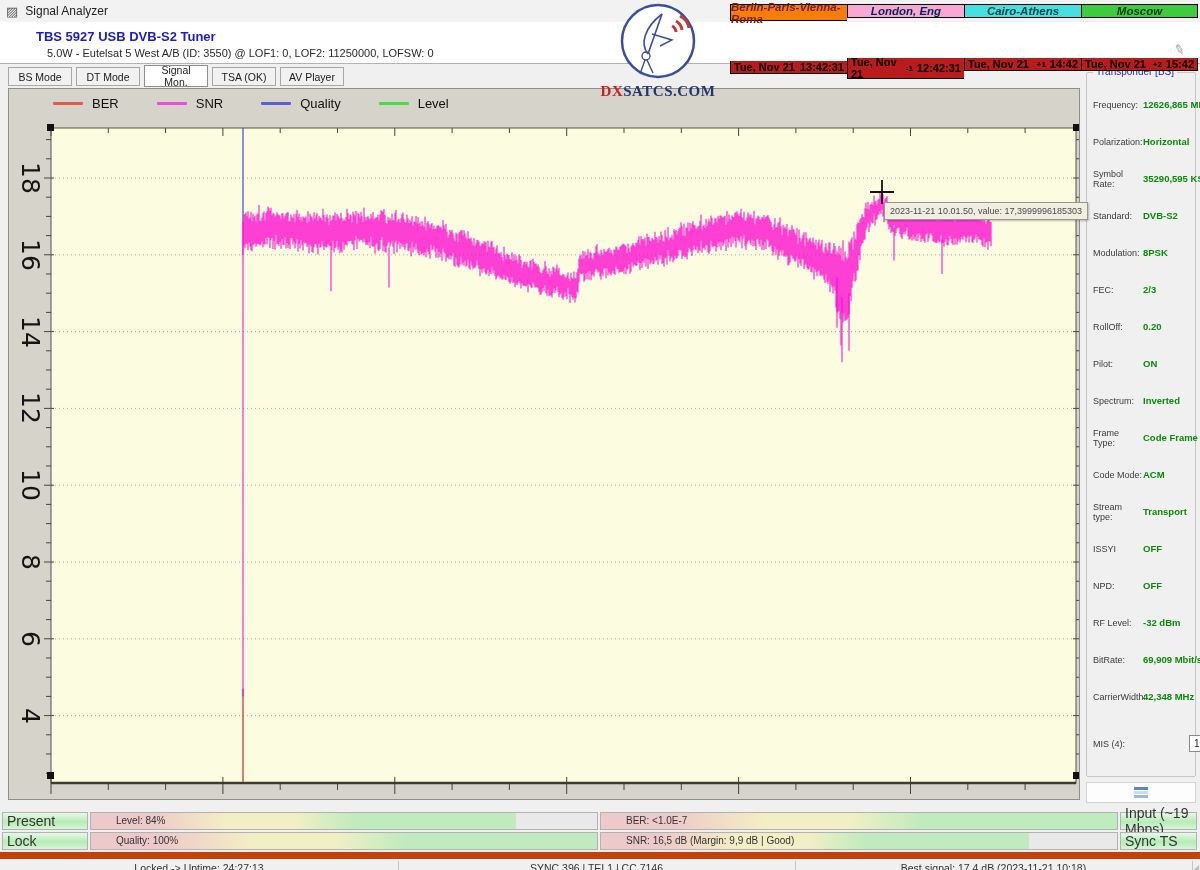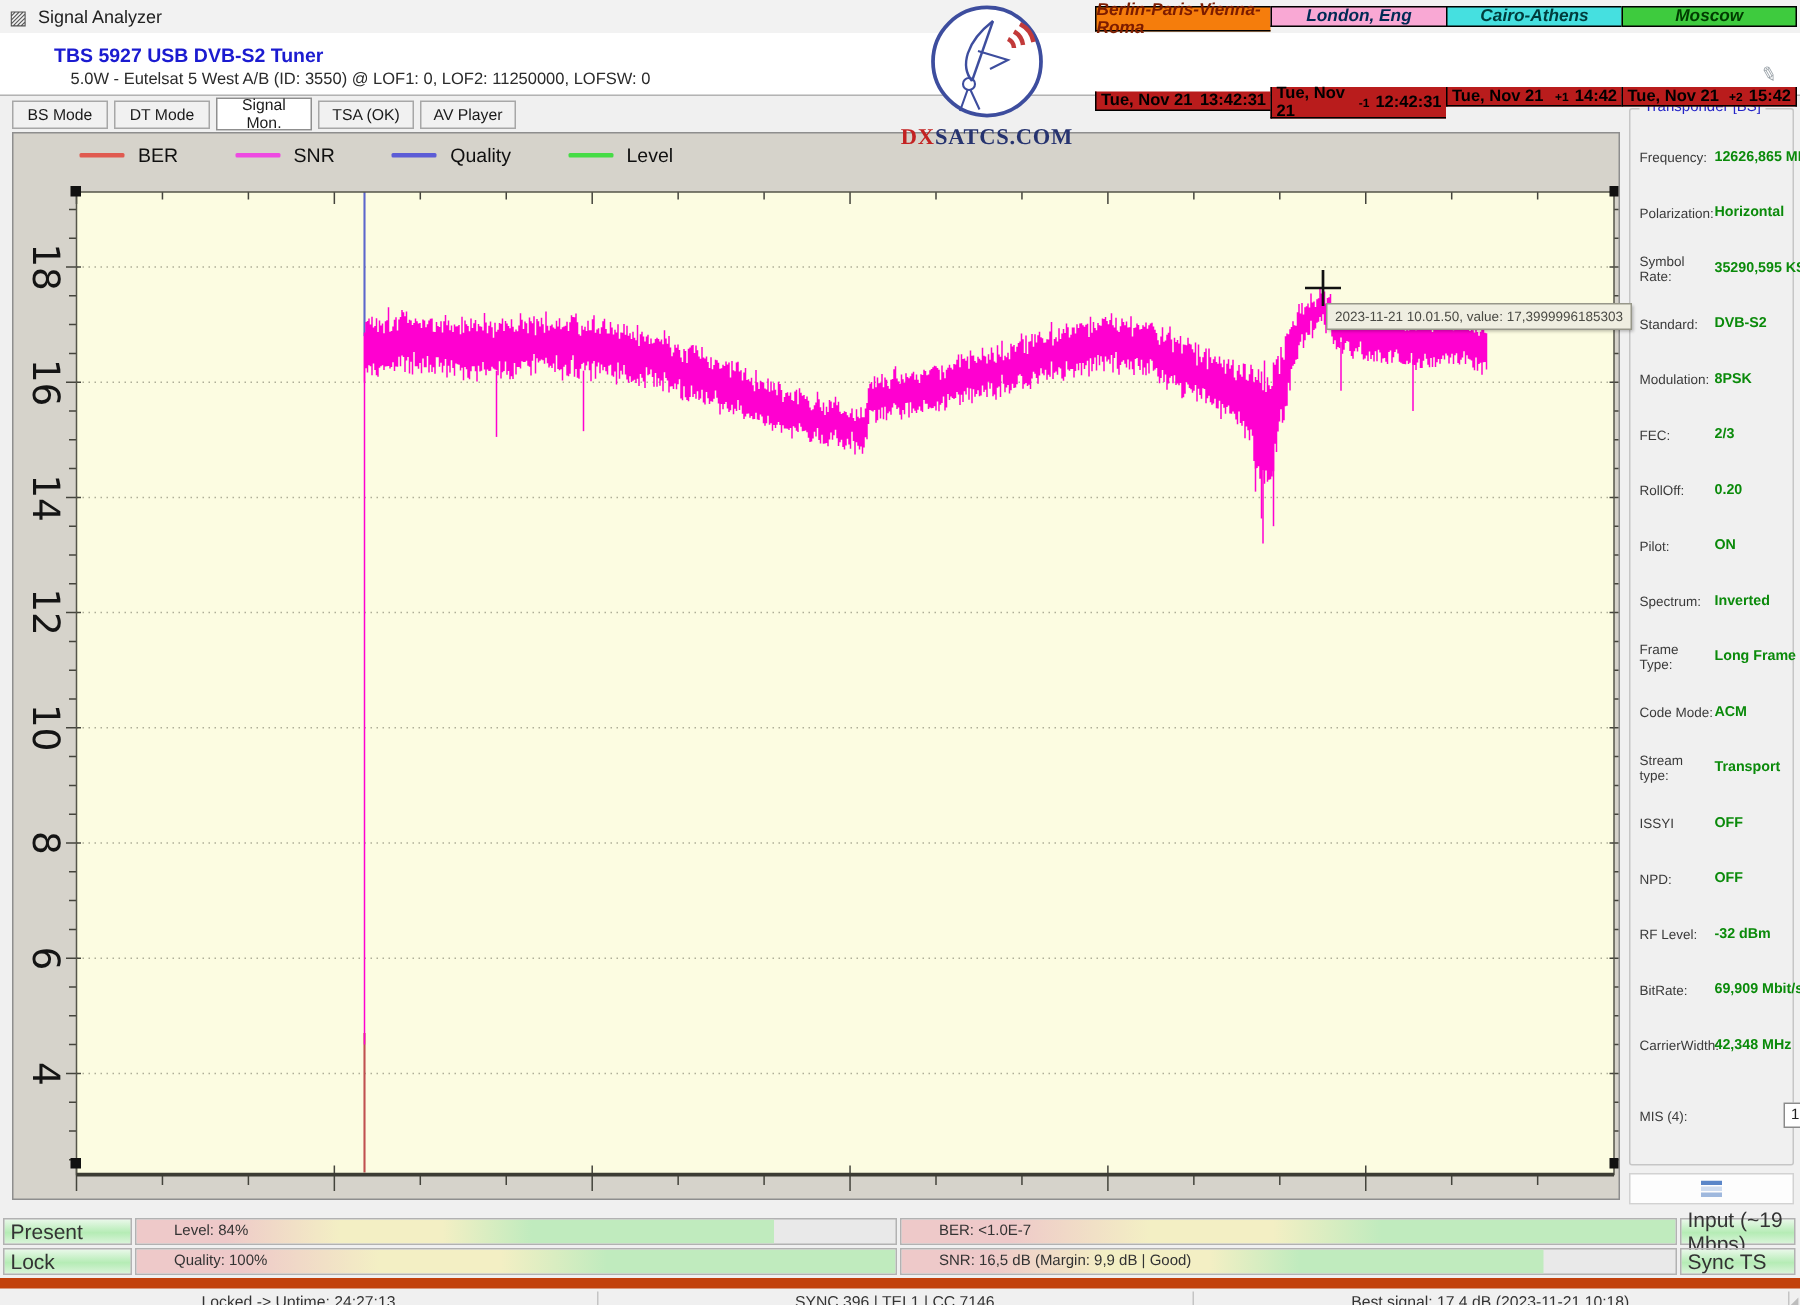--- a/index.html
+++ b/index.html
@@ -360,21 +360,21 @@
         <div class="tr-row">
           <span class="tr-label">Pilot:</span>
           <span class="tr-value">ON</span>
         </div>
         <div class="tr-row">
           <span class="tr-label">Spectrum:</span>
           <span class="tr-value">Inverted</span>
         </div>
         <div class="tr-row">
           <span class="tr-label">Frame Type:</span>
-          <span class="tr-value">Long Frame</span>
+          <span class="tr-value">Code Frame</span>
         </div>
         <div class="tr-row">
           <span class="tr-label">Code Mode:</span>
           <span class="tr-value">ACM</span>
         </div>
         <div class="tr-row">
           <span class="tr-label">Stream type:</span>
           <span class="tr-value">Transport</span>
         </div>
         <div class="tr-row">

